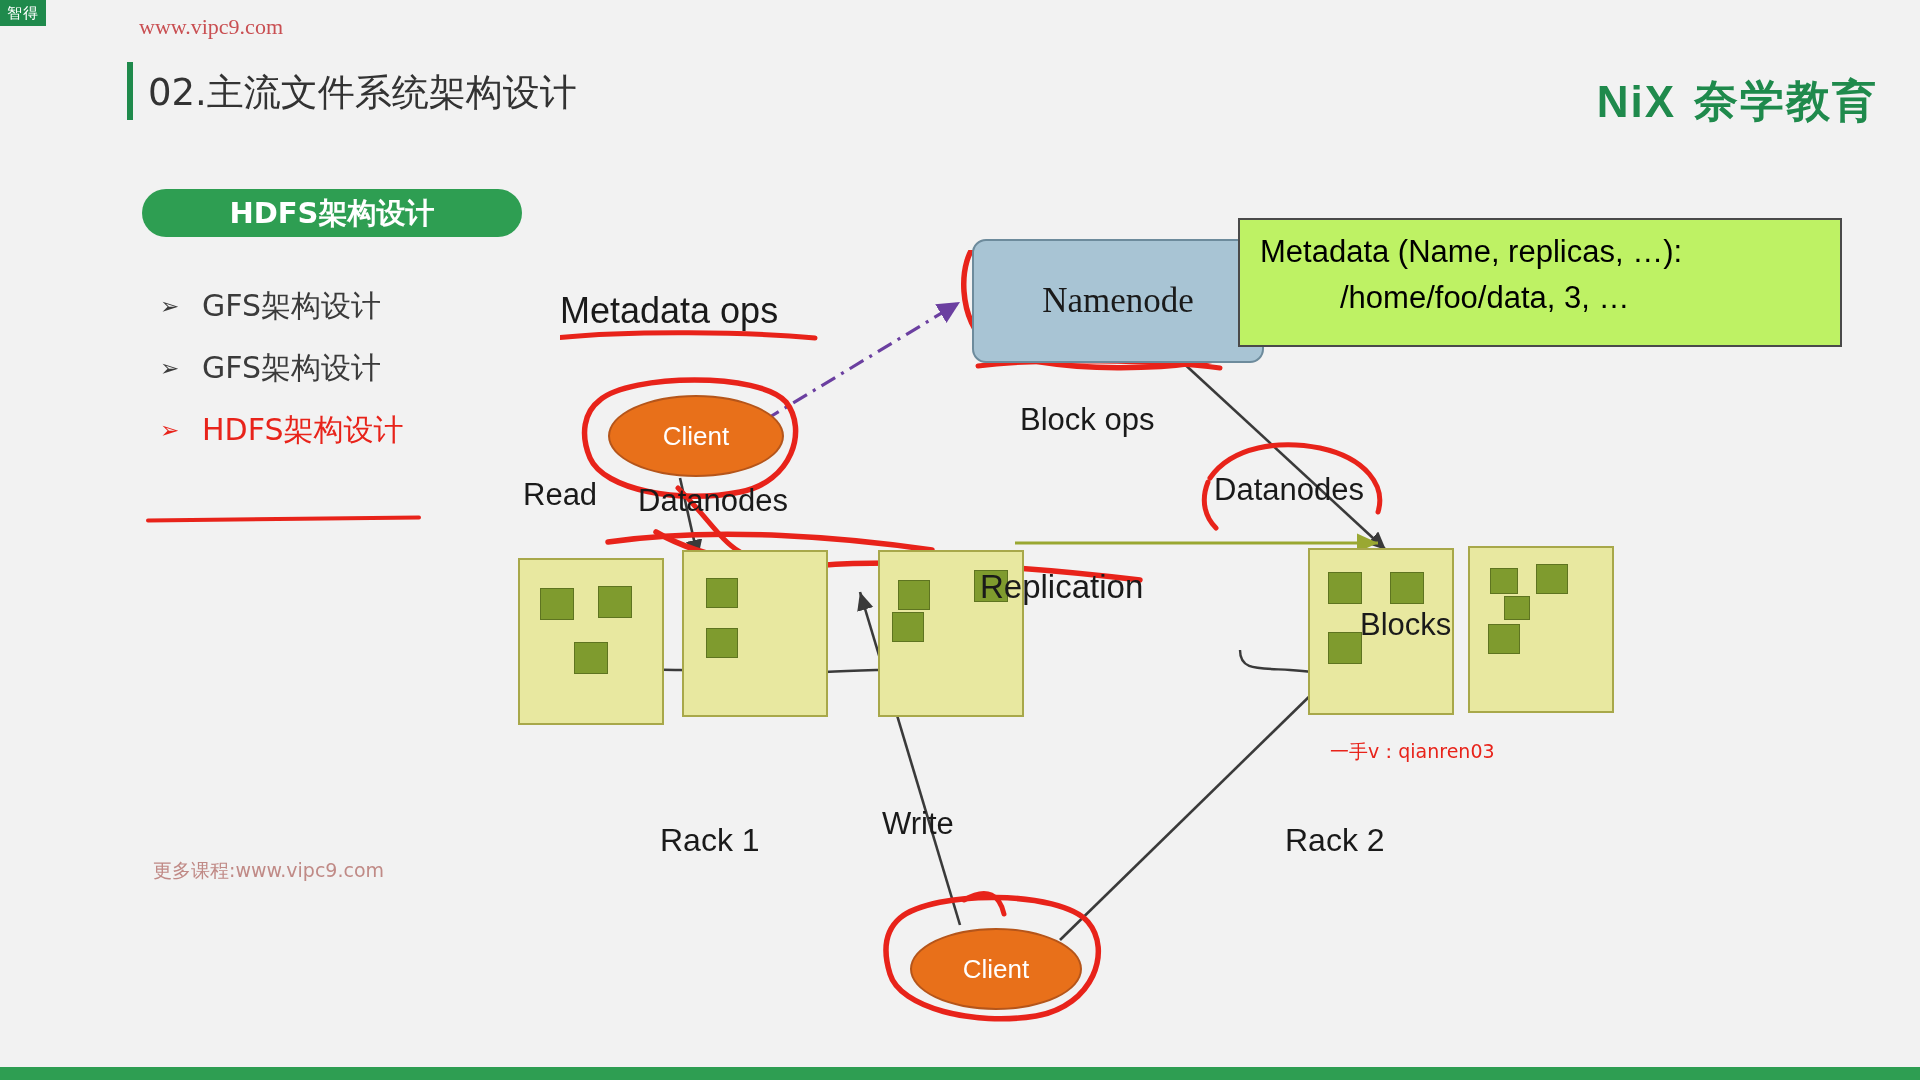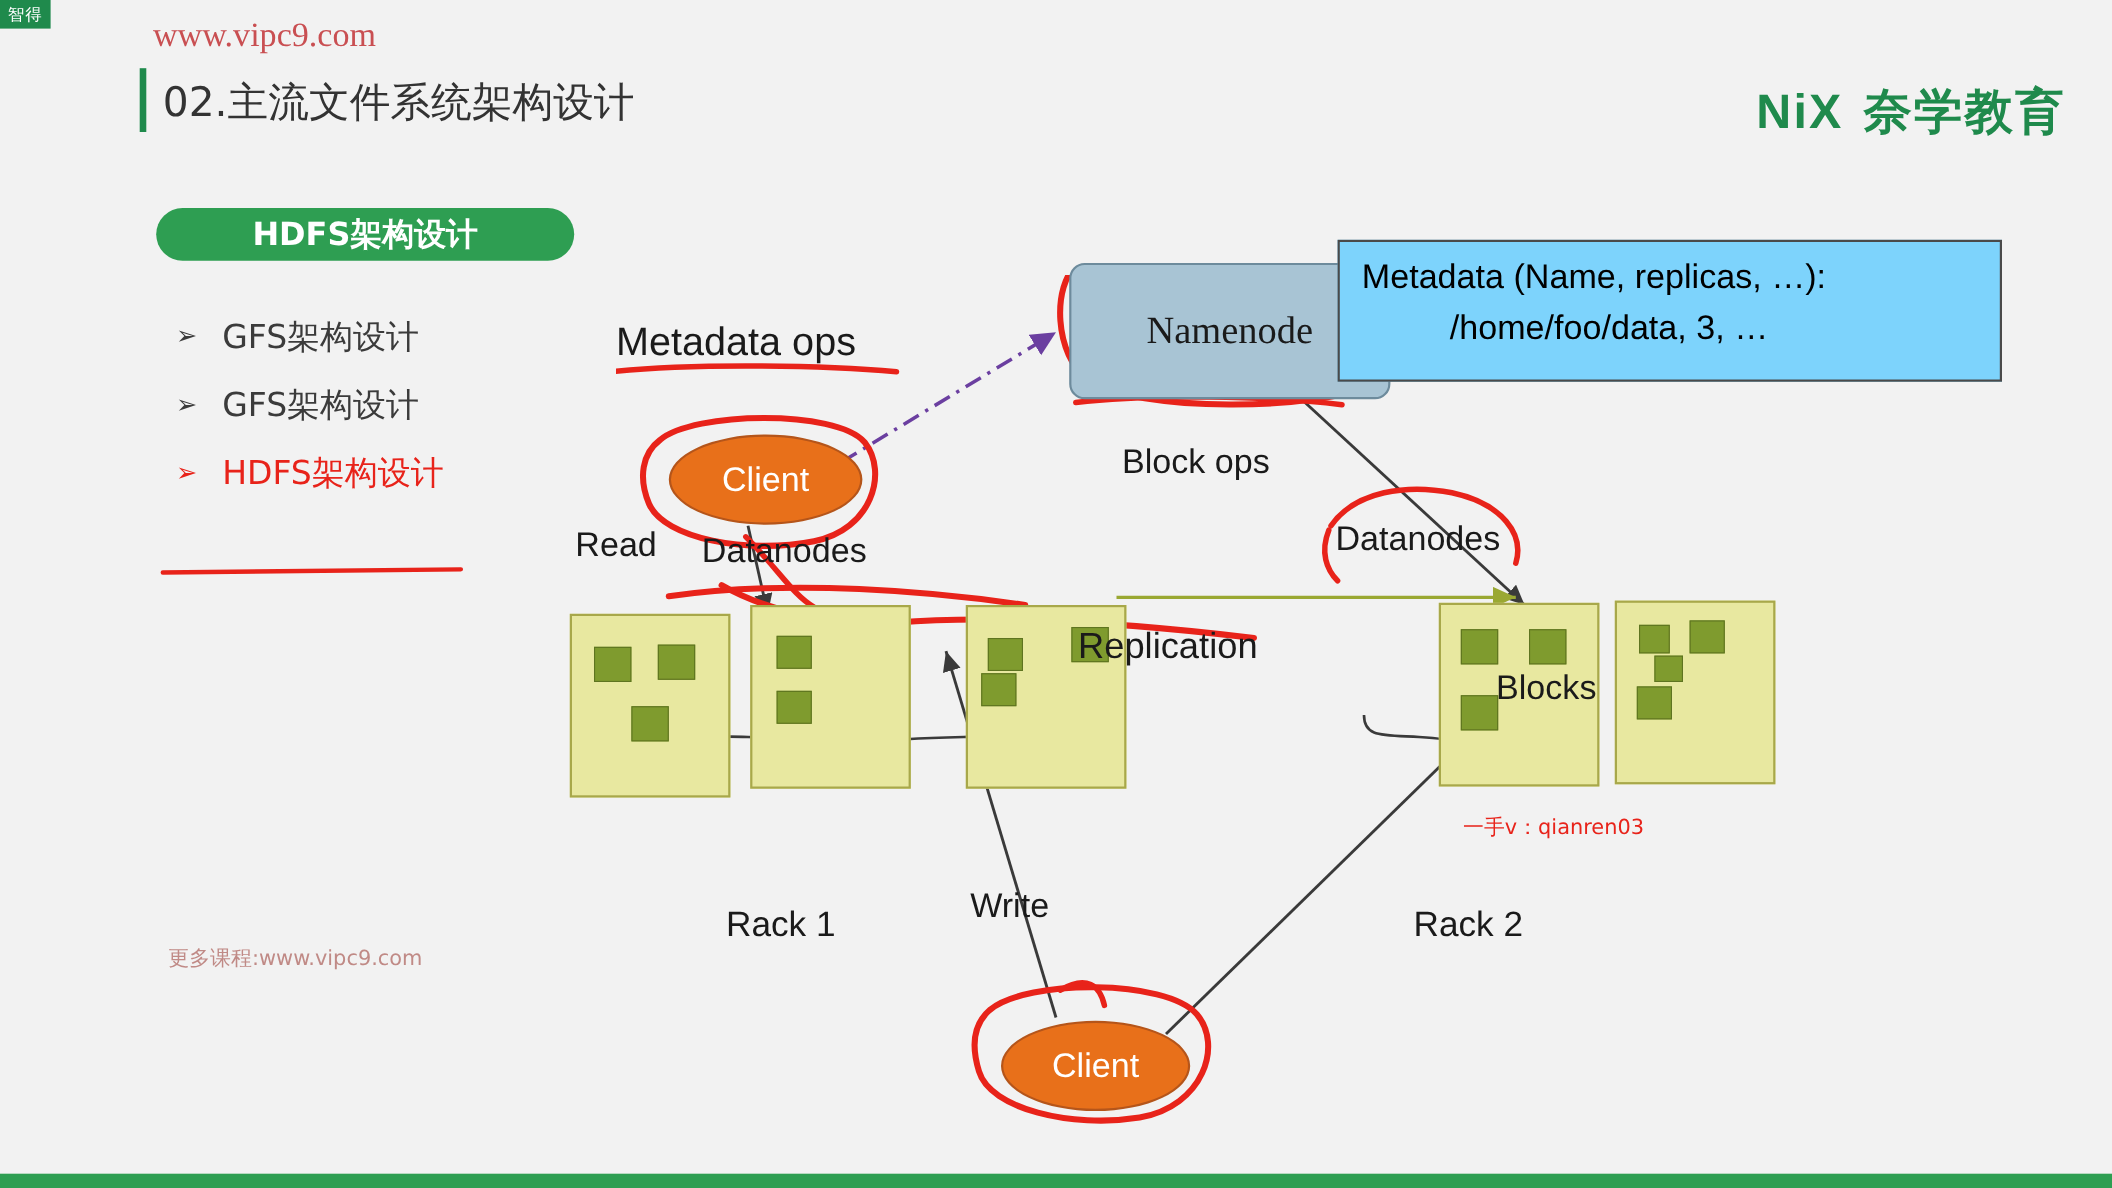--- a/index.html
+++ b/index.html
@@ -3,21 +3,21 @@
 <meta charset="utf-8">
 <style>
   html,body{margin:0;padding:0;}
   body{width:1920px;height:1080px;background:#f3f3f3;font-family:"Liberation Sans",sans-serif;overflow:hidden;}
   #stage{position:relative;width:1920px;height:1080px;background:#f2f2f2;border-radius:15px;}
   .slide{position:absolute;left:0;top:0;width:1920px;height:1080px;background:#f2f2f2;}
 
   
   .wm-badge{position:absolute;left:0;top:0;width:46px;height:26px;background:#1f8a4c;color:#fff;
     font-size:15px;line-height:26px;text-align:center;font-family:"DejaVu Sans",sans-serif;letter-spacing:1px;}
-  .wm-url{position:absolute;left:139px;top:14px;font-size:31px;color:#c94f52;font-family:"Liberation Serif",serif;}
+  .wm-url{position:absolute;left:139px;top:14px;font-size:22px;color:#c94f52;font-family:"Liberation Serif",serif;}
 
   
   .title-bar{position:absolute;left:127px;top:62px;width:6px;height:58px;background:#1f8a4c;}
   .title{position:absolute;left:148px;top:68px;font-size:37px;color:#333;font-family:"DejaVu Sans",sans-serif;}
 
   
   .logo{position:absolute;right:42px;top:72px;display:flex;align-items:center;gap:18px;}
   .logo-nix{font-size:44px;font-weight:bold;color:#1f8a4c;font-family:"Liberation Sans",sans-serif;letter-spacing:2px;}
   .logo-cn{font-size:44px;font-weight:bold;color:#1f8a4c;font-family:"DejaVu Sans",sans-serif;letter-spacing:2px;}
 
@@ -40,27 +40,27 @@
 
   
   .diagram{position:absolute;left:560px;top:250px;width:1340px;height:810px;}
   svg{position:absolute;left:0;top:0;}
 
   
   .namenode{position:absolute;left:412px;top:-11px;width:288px;height:120px;background:#a8c4d4;border:2px solid #6d8b9c;border-radius:14px;}
   .namenode span{display:block;line-height:120px;text-align:center;font-size:35px;color:#1a1a1a;font-family:Liberation Serif, serif;}
 
   
-  .metabox{position:absolute;left:656px;top:-32px;width:600px;height:125px;border:2px solid #4a4a4a;background:#7dd3fc;}
+  .metabox{position:absolute;left:678px;top:-32px;width:600px;height:125px;border:2px solid #4a4a4a;background:#bef264;}
   .metabox .l1{position:absolute;left:20px;top:14px;font-size:31px;white-space:nowrap;}
   .metabox .l2{position:absolute;left:100px;top:60px;font-size:31px;white-space:nowrap;}
 
   
   .client{position:absolute;background:#e8701a;border:2px solid #b5551a;border-radius:50%;}
-  .client span{display:block;text-align:center;font-size:31px;color:#fff;}
+  .client span{display:block;text-align:center;font-size:26px;color:#fff;}
   #client-read{left:48px;top:145px;width:172px;height:78px;}
   #client-read span{line-height:78px;}
   #client-write{left:350px;top:678px;width:168px;height:78px;}
   #client-write span{line-height:78px;}
 
   
   .dn{position:absolute;width:142px;height:163px;background:#e8e8a0;border:2px solid #a8a84a;}
   .blk{position:absolute;background:#7f9b2e;border:1px solid #5e7420;}
 
   .txt{position:absolute;font-family:"Liberation Sans",sans-serif;color:#1a1a1a;white-space:nowrap;}

